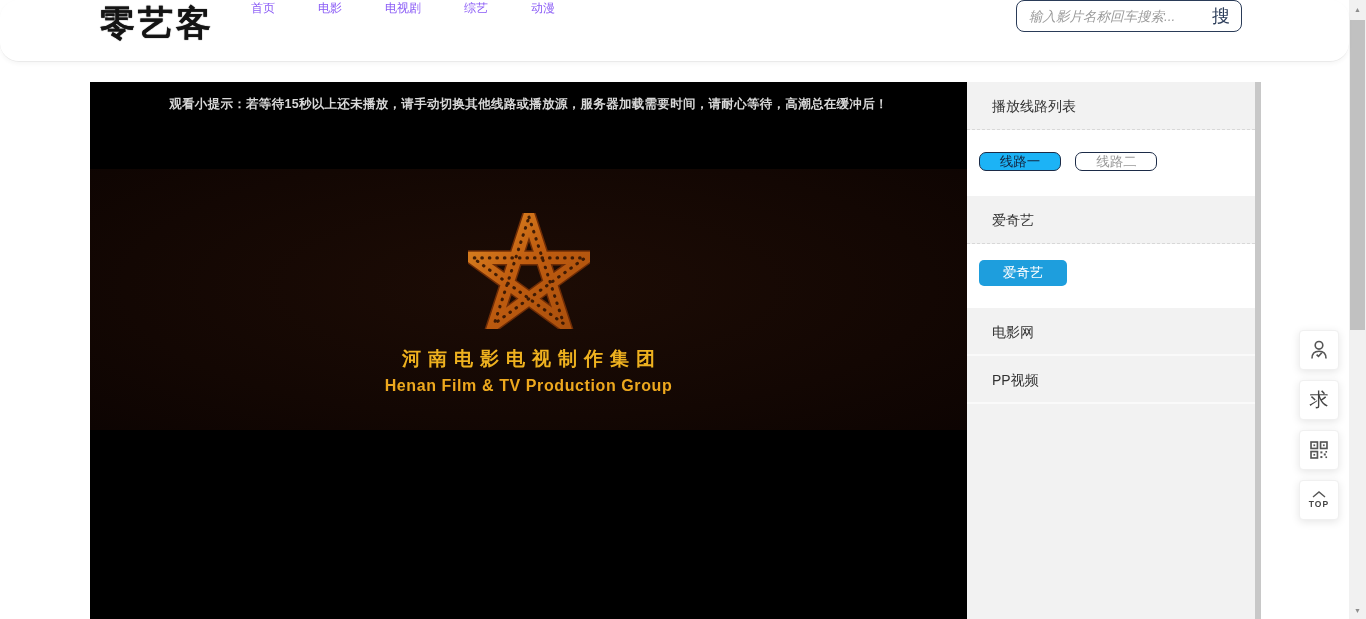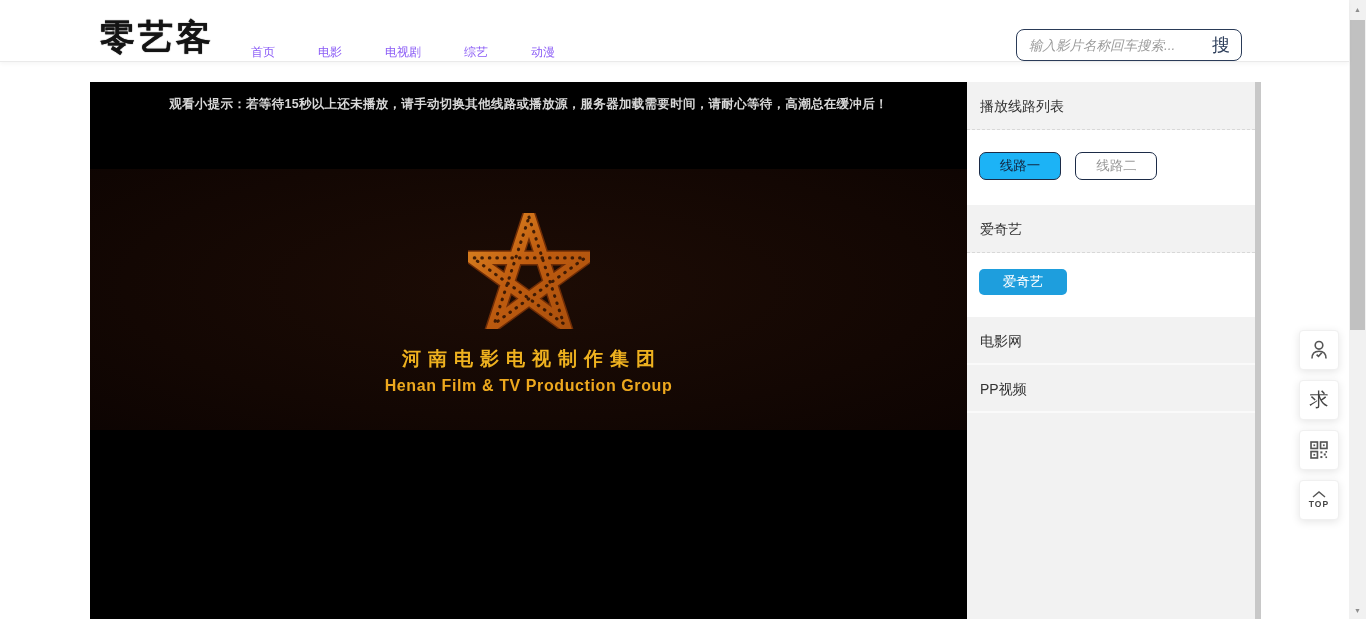--- a/index.html
+++ b/index.html
@@ -1,22 +1,22 @@
 <!DOCTYPE html>
 <html><head>
 <meta charset="utf-8">
 <style>
   * { margin:0; padding:0; box-sizing:border-box; }
   html,body { width:1366px; height:619px; overflow:hidden; background:#fff;
               font-family:"Liberation Sans","DejaVu Sans",sans-serif; }
 
   
   .topbar { position:absolute; top:0; left:0; width:1349px; height:62px; background:#fff;
-            display:flex; align-items:flex-end; padding:0 0 0 100px;
-            border-bottom:1px solid #eaeaea; box-shadow:0 2px 4px rgba(0,0,0,.04); z-index:5; }
+            display:flex; align-items:flex-start; padding:0 0 0 100px;
+            border-bottom:1px solid #eaeaea; box-shadow:0 2px 4px rgba(0,0,0,.04); z-index:5;border-radius:19px; }
   .logo { font-size:35px; font-weight:900; color:#141414; letter-spacing:3px;
           text-shadow:0 0 1px #141414; cursor:pointer; white-space:nowrap; }
   .nav { display:flex; margin-left:37px; }
   .nav a { font-size:12px; color:#8b5cf6; text-decoration:none; margin-right:43px; cursor:pointer; }
   .searchbox { margin-left:auto; margin-right:107px; width:226px; height:32px;
                border:1px solid #2a3b58; border-radius:8px; display:flex; align-items:center; background:#fff; }
   .searchbox input { flex:1; border:none; outline:none; background:transparent; padding:0 6px 0 12px;
                      font-size:13.5px; color:#333; font-family:inherit; min-width:0;font-style:italic; }
   .searchbox input::placeholder { color:#9b9b9b; }
   .search-btn { border:none; background:transparent; font-size:18px; color:#2a3b58; padding:0 11px 0 0;
@@ -30,28 +30,28 @@
           color:#d8d8d8; font-size:12.5px; font-weight:700; letter-spacing:.3px; }
   .film { position:absolute; top:87px; left:0; width:100%; height:261px;
           background:radial-gradient(ellipse at 50% 45%, #1d0c05 0%, #130703 65%, #0d0402 100%);
           display:flex; flex-direction:column; align-items:center; justify-content:center; }
   .star-wrap { margin-top:8px; }
   .studio-cn { margin-top:13px; font-size:19px; font-weight:700; color:#eeb11f; letter-spacing:7px; text-indent:7px; }
   .studio-en { margin-top:5px; font-size:16px; font-weight:700; color:#eda81e; letter-spacing:.6px; }
 
   
   .sidebar { width:288px; height:537px; background:#f2f2f2; overflow:hidden; }
-  .sec-header { height:48px; line-height:48px; padding-left:13px; font-size:14px; color:#333;
+  .sec-header { height:48px; line-height:48px; padding-left:25px; font-size:14px; color:#333;
                 background:#f2f2f2; }
   .sec-header.dashed { border-bottom:1px dashed #d8d8d8; }
   .sec-header.solid  { border-bottom:2px solid #fafafa; }
   .sec-content { background:#fff; }
   .sec-content.lines { padding:22px 12px 25px; }
   .sec-content.iqiyi { padding:16px 12px 22px; }
-  .line-btn { width:82px; height:28px; border:1.5px solid #1c2b47; border-radius:7px; background:#fff;
+  .line-btn { width:82px; height:19px; border:1.5px solid #1c2b47; border-radius:7px; background:#fff;
               color:#999; font-size:13.5px; cursor:pointer; margin-right:10px; font-family:inherit; }
   .line-btn.active { background:#1cb3f6; color:#13243e; }
   .solid-btn { width:88px; height:26px; border:none; border-radius:5px; background:#1e9edd;
                color:#fff; font-size:13.5px; cursor:pointer; font-family:inherit; }
 
   .side-scroll { width:6px; height:537px; background:#c8c8c8; }
 
   
   .float-col { position:absolute; left:1299px; top:330px; width:40px; z-index:6; }
   .fcard { width:40px; height:40px; background:#fff; border:1px solid #f0f0f0; border-radius:4px;

